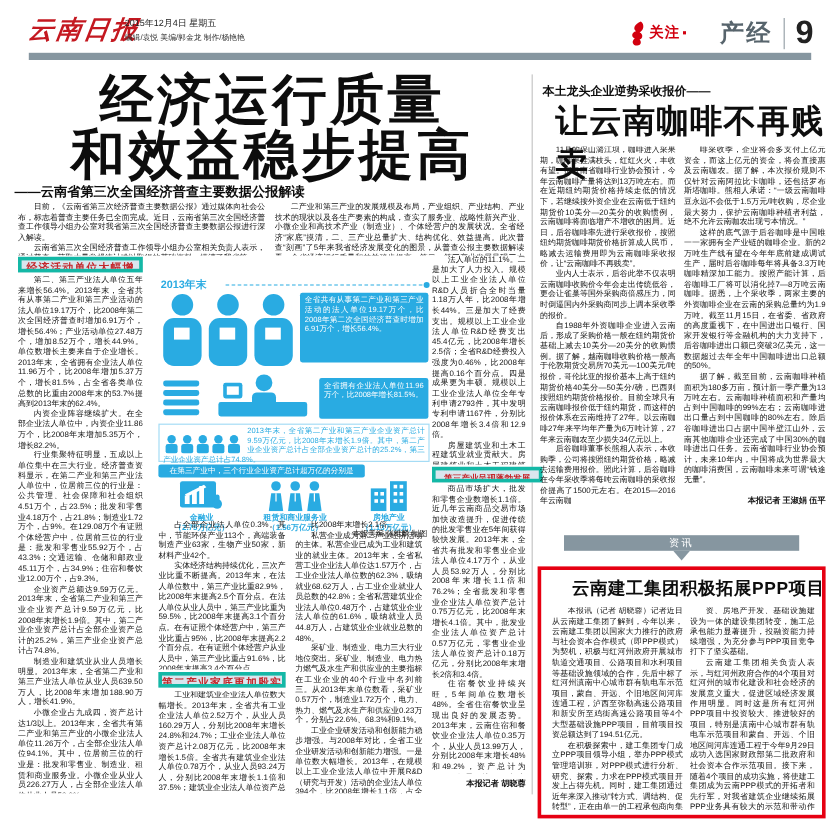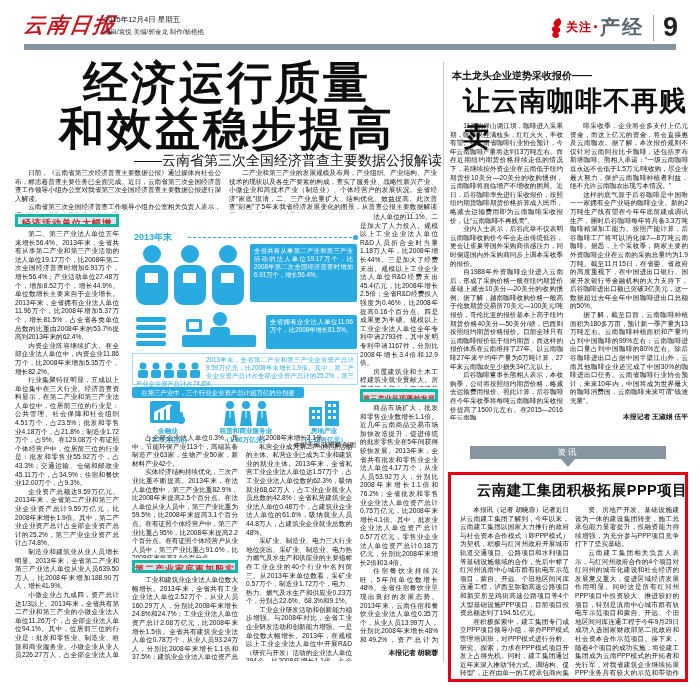--- a/index.html
+++ b/index.html
@@ -9,36 +9,36 @@
   .masthead{position:absolute;left:24px;top:11px;font-family:"Liberation Serif",serif;
             font-style:italic;font-weight:900;font-size:21px;color:#c41820;
             letter-spacing:2px;transform:skewX(-8deg);}
   .dateblock{position:absolute;left:104px;top:15px;line-height:10px;}
   .dateline{font-size:7.5px;color:#222;}
   .creditline{font-size:6.5px;color:#333;margin-top:2px;}
   .head-right{position:absolute;top:12px;right:22px;display:flex;align-items:center;}
   .bird{width:14px;height:24px;margin-right:3px;}
   .sec-main{font-size:12px;font-weight:900;color:#d2000f;letter-spacing:1px;}
   .sec-dot{font-size:18px;font-weight:900;color:#d2000f;margin:0 1px;}
-  .sec-sub{font-size:20px;font-weight:900;color:#57646c;letter-spacing:2px;}
+  .sec-sub{font-size:20px;font-weight:900;color:#57646c;letter-spacing:2px;margin-left:25px;}
   .sec-divider{width:1px;height:26px;background:#9aa4aa;margin:0 9px;}
   .pageno{font-size:27px;font-weight:700;color:#222;}
   .topbar{position:absolute;left:24px;top:44px;width:652px;height:6px;background:#8696a0;}
   
   .body-text{font-size:6.6px;line-height:8.6px;text-align:justify;overflow:hidden;color:#111;}
   .body-text p{margin:0;text-indent:2em;}
   .sect-head{height:13px;line-height:13px;text-align:center;background:#d9e6ee;
              border:3px solid #14b8a6;color:#c3272b;font-weight:700;font-size:9px;
              letter-spacing:1px;box-sizing:border-box;overflow:hidden;}
   .byline{font-size:6.8px;font-weight:700;text-align:right;color:#111;}
   
   .headline{position:absolute;left:12px;width:430px;text-align:center;font-weight:900;
             font-size:45px;letter-spacing:3px;color:#0d0d0d;line-height:46px;}
-  .subtitle{position:absolute;left:12px;top:152px;width:430px;text-align:right;
-            font-size:14px;font-weight:400;color:#0d0d0d;}
+  .subtitle{position:absolute;left:12px;top:152px;width:430px;text-align:left;
+            font-size:11px;font-weight:700;color:#0d0d0d;}
   .divider-v{position:absolute;left:443px;top:62px;width:1px;height:600px;background:#c6c6c6;}
   
   .info{position:absolute;left:132px;top:211px;width:226px;height:221px;margin-top:20px;}
   .info-label{position:absolute;left:2px;top:0;font-size:9px;font-weight:700;color:#29abe2;}
   .info-dash{position:absolute;left:56px;top:6px;right:6px;border-top:1px dashed #29abe2;}
   .info-dot{position:absolute;right:0;top:4px;width:5px;height:5px;background:#29abe2;border-radius:50%;}
   .cyanbox{position:absolute;background:#29abe2;color:#fff;font-size:6.3px;line-height:8px;
            text-align:justify;padding:3px 4px;box-sizing:border-box;border-radius:2px;}
   .whitebox{position:absolute;background:#fff;border:1px solid #a5dcf5;color:#29abe2;
             font-size:6.3px;line-height:8px;text-align:justify;padding:2px 3px;box-sizing:border-box;}
@@ -237,21 +237,21 @@
       <p>比2008年末增长2.1倍。</p>
       <p>私营企业成为第二产业经济活动的主体。私营企业已成为工业和建筑业的就业主体。2013年末，全省私营工业企业法人单位达1.57万个，占工业企业法人单位数的62.3%，吸纳就业68.62万人，占工业企业就业人员总数的42.8%；全省私营建筑业企业法人单位0.48万个，占建筑业企业法人单位的61.6%，吸纳就业人员44.8万人，占建筑业企业就业总数的48%。</p>
       <p>采矿业、制造业、电力三大行业地位突出。采矿业、制造业、电力热力燃气及水生产和供应业的主要指标在工业企业的40个行业中名列前三。从2013年末单位数看，采矿业0.57万个，制造业1.72万个，电力、热力、燃气及水生产和供应业0.23万个，分别占22.6%、68.3%和9.1%。</p>
       <p>工业企业研发活动和创新能力稳步增强。与2008年对比，全省工业企业研发活动和创新能力增强。一是单位数大幅增长。2013年，在规模以上工业企业法人单位中开展R&amp;D（研究与开发）活动的企业法人单位394个，比2008年增长1.1倍，占全部规模以上工业企业</p>
     </div>
 
   <div class="body-text" style="position:absolute;left:360px;top:213px;width:78px;height:174px;">
       <p>法人单位的11.1%。二是加大了人力投入。规模以上工业企业法人单位R&amp;D人员折合全时当量1.18万人年，比2008年增长44%。三是加大了经费支出。规模以上工业企业法人单位R&amp;D经费支出45.4亿元，比2008年增长2.5倍；全省R&amp;D经费投入强度为0.46%，比2008年提高0.16个百分点。四是成果更为丰硕。规模以上工业企业法人单位全年专利申请2793件，其中发明专利申请1167件，分别比2008年增长3.4倍和12.9倍。</p>
       <p>房屋建筑业和土木工程建筑业就业贡献大。房屋建筑业和土木工程建筑业为吸纳就业做出巨大贡献，2013年末吸纳就业人员分别达64.84万人和17.58万人，其中的就业人员不仅为建筑业企业所有行业大类之最，也是第二产业所有行业大类之最。</p>
     </div>
-  <div class="sect-head" style="position:absolute;left:360px;top:389px;width:78px;font-size:7.2px;letter-spacing:0;">第三产业呈现蓬勃发展</div>
+  <div class="sect-head" style="position:absolute;left:360px;top:389px;width:92px;font-size:7.2px;letter-spacing:0;">第三产业呈现蓬勃发展</div>
   <div class="body-text" style="position:absolute;left:360px;top:404px;width:78px;height:241px;">
       <p>商品市场扩大，批发和零售企业数增长1.1倍。近几年云南商品交易市场加快改造提升，促进传统的批发零售业在5年间获得较快发展。2013年末，全省共有批发和零售业企业法人单位4.17万个，从业人员53.92万人，分别比2008年末增长1.1倍和76.2%；全省批发和零售业企业法人单位资产总计0.75万亿元，比2008年末增长4.1倍。其中，批发业企业法人单位资产总计0.57万亿元，零售业企业法人单位资产总计0.18万亿元，分别比2008年末增长2倍和3.4倍。</p>
       <p>住宿餐饮业持续兴旺，5年间单位数增长48%。全省住宿餐饮业呈现出良好的发展态势。2013年末，云南住宿和餐饮业企业法人单位0.35万个，从业人员13.99万人，分别比2008年末增长48%和49.2%，资产总计为538.13亿元，比2008年末增长1.3倍。</p>
     </div>
   <div class="byline" style="position:absolute;left:360px;top:648px;width:78px;">本报记者 胡晓蓉</div>
 
   <div class="kicker">本土龙头企业逆势采收报价——</div>
   <div class="coffee-headline">让云南咖啡不再贱卖</div>
   <div class="body-text" style="position:absolute;left:450px;top:122px;width:113px;height:298px;">
       <p>11月的保山潞江坝，咖啡进入采果期，咖啡果挂满枝头，红红火火，丰收有望。据云南省咖啡行业协会预计，今年云南咖啡产量将达到13万吨左右。而在近期纽约期货价格持续走低的情况下，若继续按外资企业在云南低于纽约期货价10美分—20美分的收购惯例，云南咖啡将面临增产不增收的困局。近日，后谷咖啡率先进行采收报价，按照纽约期货咖啡期货价格折算成人民币，略减去运输费用即为云南咖啡采收报价，让“云南咖啡不再贱卖”。</p>

